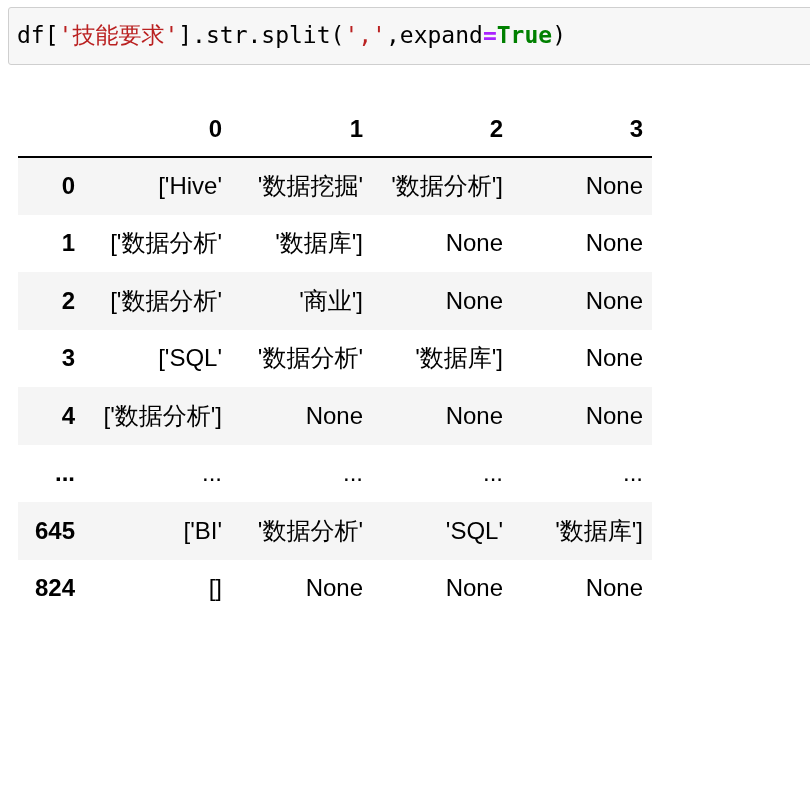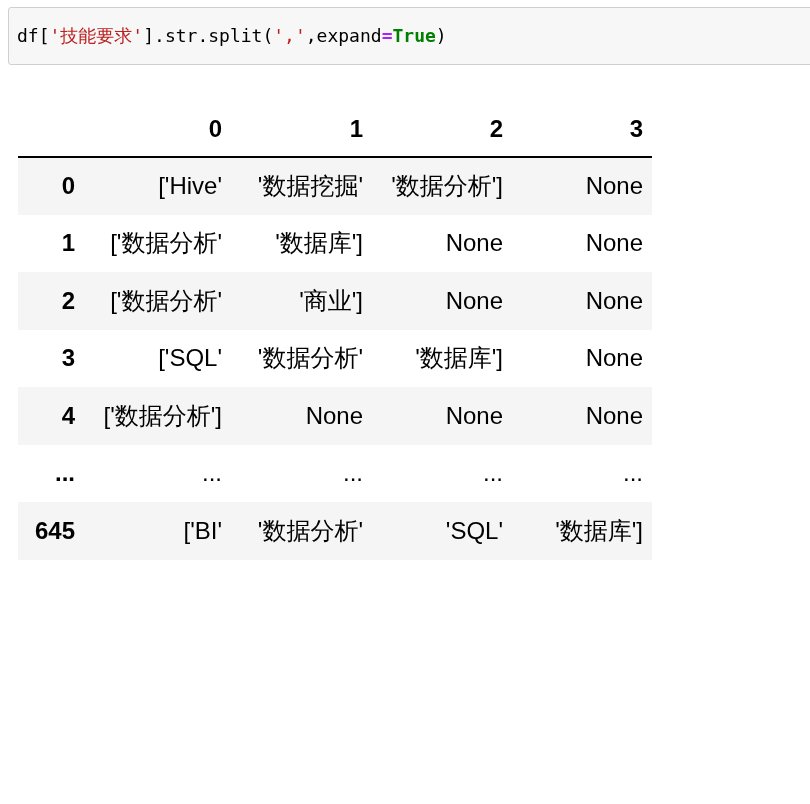--- a/index.html
+++ b/index.html
@@ -29,21 +29,21 @@
     background: var(--code-bg, #f7f7f7);
     border: 1px solid var(--code-border, #cfcfcf);
     border-radius: 3px;
     display: flex;
     align-items: center;
     box-sizing: border-box;
     padding-left: 8px;
   }
   .code-line {
     font-family: "DejaVu Sans Mono", monospace;
-    font-size: 18px;
+    font-size: 23px;
     line-height: 1.2;
     white-space: pre;
   }
   .tok-plain    { color: #000000; }
   .tok-string   { color: var(--string-color, #ba2121); }
   .tok-operator { color: var(--operator-color, #aa22ff); font-weight: bold; }
   .tok-keyword  { color: var(--keyword-color, #008000); font-weight: bold; }
 
   
   .df-table-wrap {
@@ -162,17 +162,24 @@
             <td>...</td>
             <td>...</td>
           </tr>
           <tr>
             <th>645</th>
             <td>['BI'</td>
             <td>'数据分析'</td>
             <td>'SQL'</td>
             <td>'数据库']</td>
           </tr>
+          <tr>
+            <th>824</th>
+            <td>[]</td>
+            <td>None</td>
+            <td>None</td>
+            <td>None</td>
+          </tr>
         </tbody>
     </table>
   </div>
 
 </div>
 
 </body></html>

